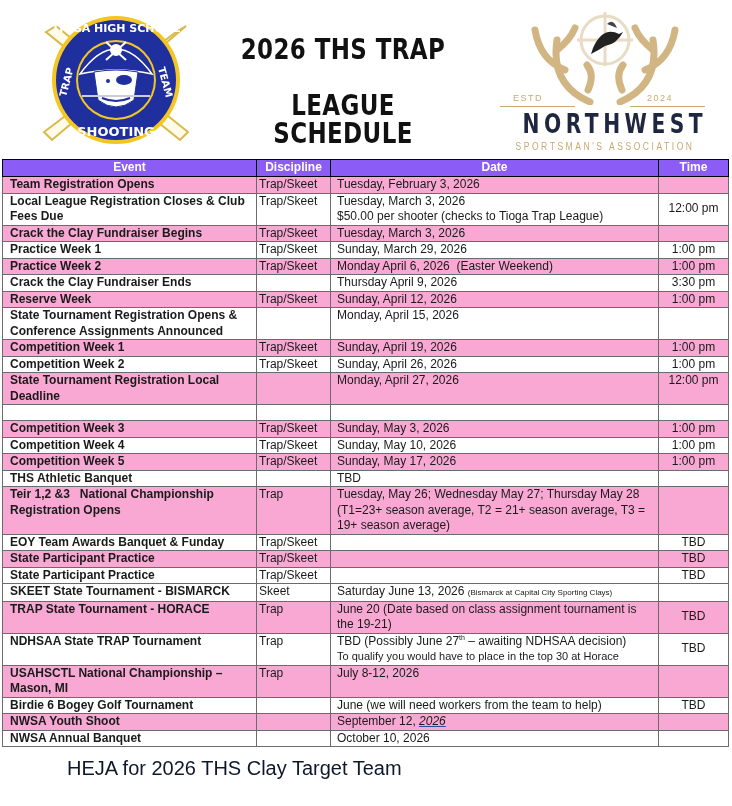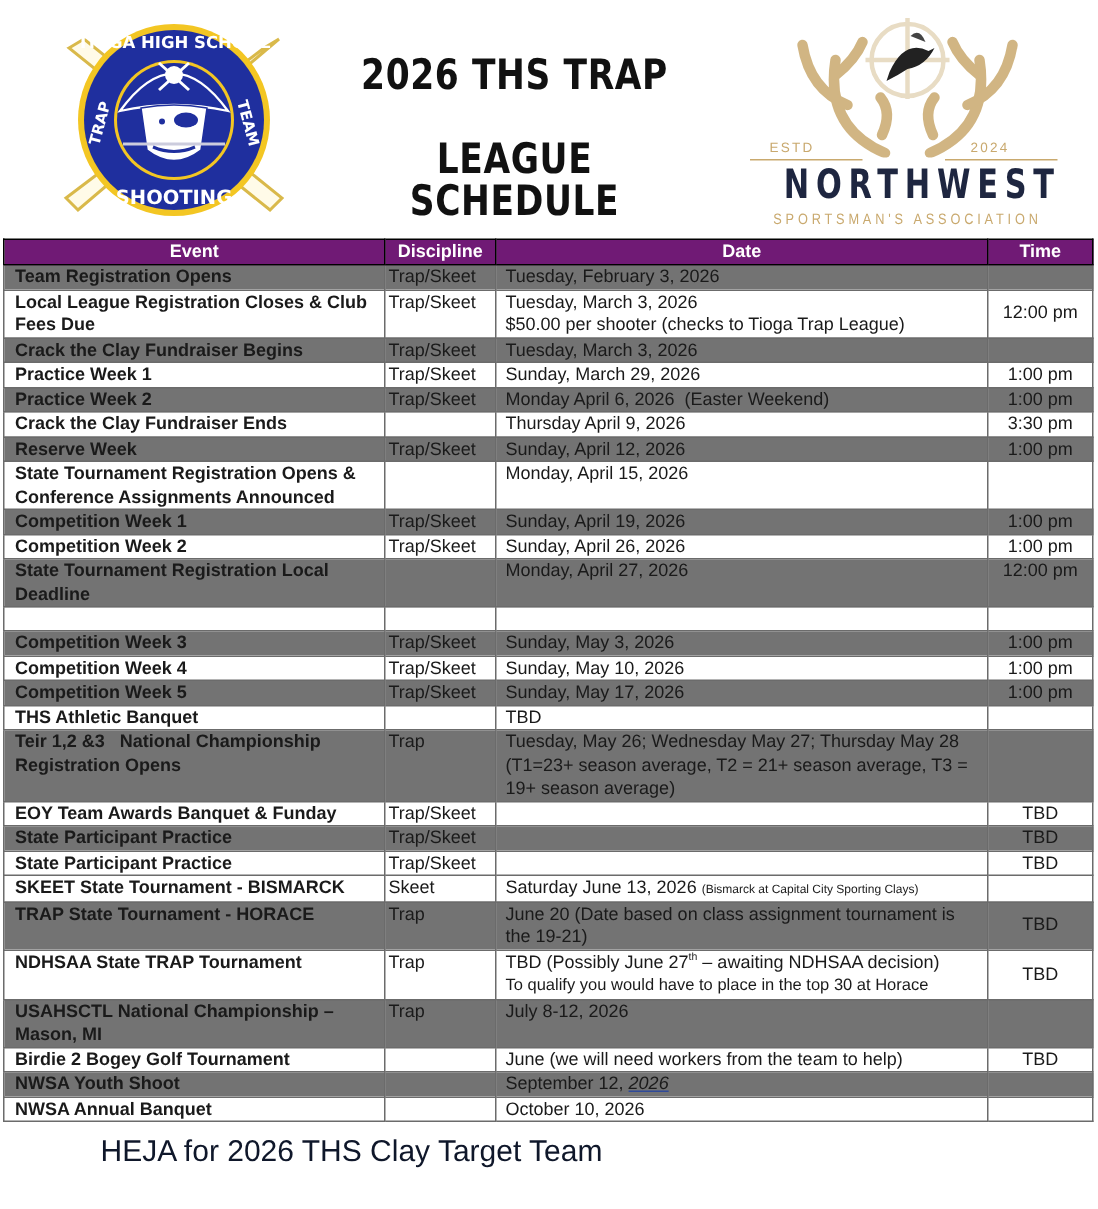--- a/index.html
+++ b/index.html
@@ -15,27 +15,27 @@
   .nw-estd { position: absolute; left: 18px; top: 83px; font-size: 9px; letter-spacing: 1.5px; color: #c9a96e; }
   .nw-year { position: absolute; right: 42px; top: 83px; font-size: 9px; letter-spacing: 1.5px; color: #c9a96e; margin-left: 12px; }
   .nw-line1 { position: absolute; left: 5px; top: 96px; width: 75px; height: 1px; background: #c9a96e; }
   .nw-line2 { position: absolute; right: 10px; top: 96px; width: 75px; height: 1px; background: #c9a96e; }
 
   table.sched { position: absolute; left: 2px; top: 159px; width: 726px; border-collapse: collapse; table-layout: fixed; font-size: 12px; line-height: 15.5px; }
   table.sched col.c-event { width: 254px; }
   table.sched col.c-disc { width: 74px; }
   table.sched col.c-date { width: 328px; }
   table.sched col.c-time { width: 70px; }
-  table.sched th { background: #701a75; color: #fff; font-weight: bold; font-size: 12px; height: 16px; padding: 0; text-align: center; border: 1px solid #000; }
+  table.sched th { background: #8b5cf6; color: #fff; font-weight: bold; font-size: 12px; height: 16px; padding: 0; text-align: center; border: 1px solid #000; }
   table.sched td { border: 1px solid #6b6b6b; padding: 0 6px; vertical-align: top; color: #1a1a1a; }
   table.sched td.ev { font-weight: bold; padding-left: 7px; }
   table.sched td.disc { text-align: left; padding: 0 2px; }
   table.sched td.time { text-align: center; padding: 0 2px; }
   table.sched td.time.mid { vertical-align: middle; }
-  table.sched tr.shade td { background: #737373; }
+  table.sched tr.shade td { background: #f9a8d4; }
   table.sched tr.plain td { background: #ffffff; }
   .small { font-size: 8px; }
   .tiny-line { font-size: 11px; margin-top: 40px; }
   .ul { text-decoration: underline; text-decoration-color: #2f4a9a; font-style: italic; }
   sup { font-size: 7px; line-height: 0; }
 
   .footer-title { position: absolute; left: 67px; top: 757px; font-size: 20px; color: #0f172a; }
   .footer-code { position: absolute; left: 67px; top: 827px; font-size: 13px; color: #111; }
   .cursor { display: inline-block; width: 1px; height: 14px; background: #999; vertical-align: -2px; margin-left: 1px; }
 </style>
@@ -259,21 +259,21 @@
       <td><span>TBD (Possibly June 27</span><sup>th</sup><span> – awaiting NDHSAA decision)</span><br><span class="tiny-line">To qualify you would have to place in the top 30 at Horace</span></td>
       <td class="time mid">TBD</td>
     </tr>
     <tr class="shade">
       <td class="ev">USAHSCTL National Championship – Mason, MI</td>
       <td class="disc">Trap</td>
       <td>July 8-12, 2026</td>
       <td class="time"></td>
     </tr>
     <tr class="plain">
-      <td class="ev">Birdie 2 Bogey Golf Tournament</td>
+      <td class="ev">Birdie 6 Bogey Golf Tournament</td>
       <td class="disc"></td>
       <td>June (we will need workers from the team to help)</td>
       <td class="time">TBD</td>
     </tr>
     <tr class="shade">
       <td class="ev">NWSA Youth Shoot</td>
       <td class="disc"></td>
       <td><span style="white-space:pre">September 12, </span><span class="ul">2026</span></td>
       <td class="time"></td>
     </tr>

